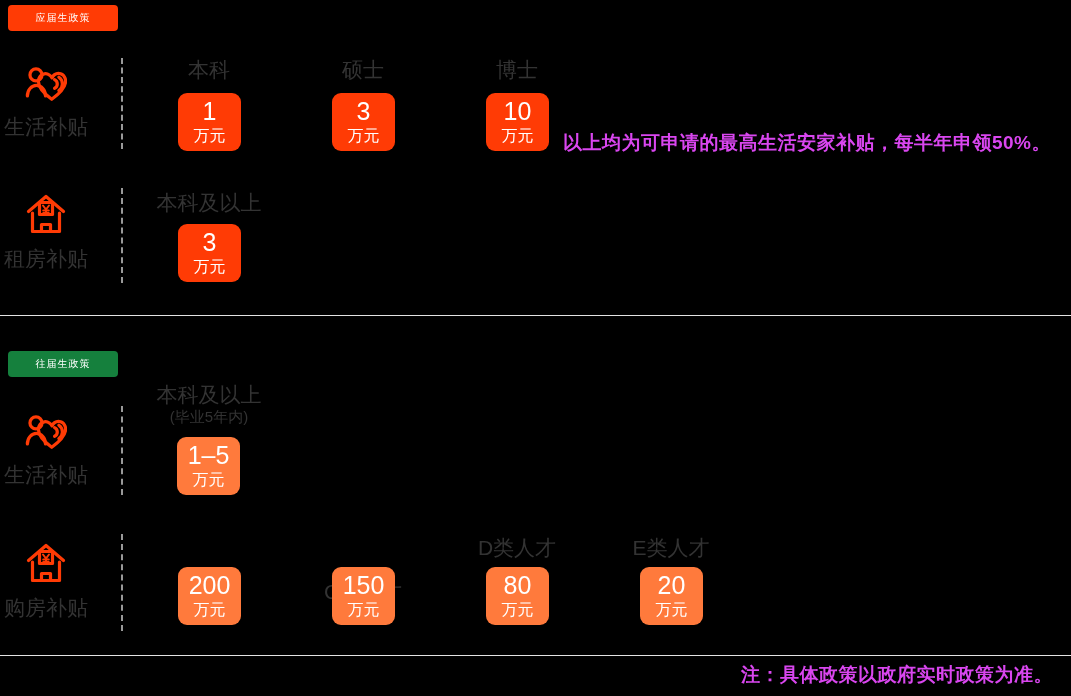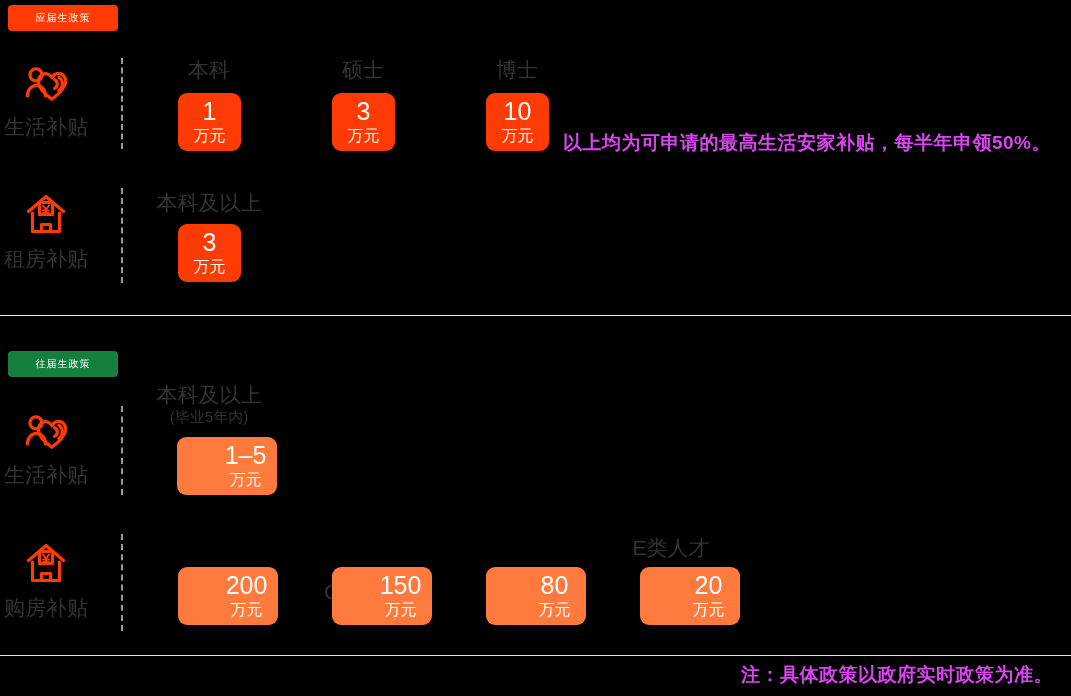--- a/index.html
+++ b/index.html
@@ -19,21 +19,21 @@
   .col-header{
     position:absolute;width:150px;text-align:center;font-size:21px;font-weight:500;color:#333;white-space:nowrap;
   }
   .sub-header{
     position:absolute;width:150px;text-align:center;font-size:15px;font-weight:500;color:#333;white-space:nowrap;
   }
   .value-box{
     position:absolute;width:63px;height:58px;border-radius:9px;background:#ff3b05;color:#fff;
     display:flex;flex-direction:column;align-items:center;justify-content:center;text-align:center;
   }
-  .value-box--orange{background:#ff7a3c;padding-left:37px;}
+  .value-box--orange{background:#ff7a3c;}
   .value{font-size:25px;font-weight:500;line-height:1.1;}
   .unit{font-size:16px;line-height:1.25;}
   .note{
     position:absolute;font-size:19px;font-weight:700;color:#d946ef;letter-spacing:0.5px;white-space:nowrap;
   }
   .divider{position:absolute;left:0;width:1071px;height:1px;background:#e3e3e3;}
 </style>
 </head>
 <body>
 
@@ -128,20 +128,21 @@
         <rect x="15.5" y="10.5" width="13" height="12"></rect>
         <path d="M19 13.5 L22 17.5 L25 13.5 M22 17.5 V21 M19.2 18.6 H24.8 M19.2 20.9 H24.8" stroke-width="2"></path>
         <path d="M17.5 39.5 V32.5 H26.5 V39.5"></path>
       </svg>
     </span>
     <div class="icon-label">购房补贴</div>
   </div>
   <div class="vdash" style="left:121px;top:534px;height:97px;"></div>
 
   <div class="col-header" style="left:288px;top:534px;margin-top:44px;">C类人才</div>
+  <div class="col-header" style="left:442px;top:534px;">D类人才</div>
   <div class="col-header" style="left:596px;top:534px;">E类人才</div>
 
   <div class="value-box value-box--orange" style="left:178px;top:567px;text-align:right;">
     <div class="value">200</div>
     <div class="unit">万元</div>
   </div>
   <div class="value-box value-box--orange" style="left:332px;top:567px;">
     <div class="value">150</div>
     <div class="unit">万元</div>
   </div>

